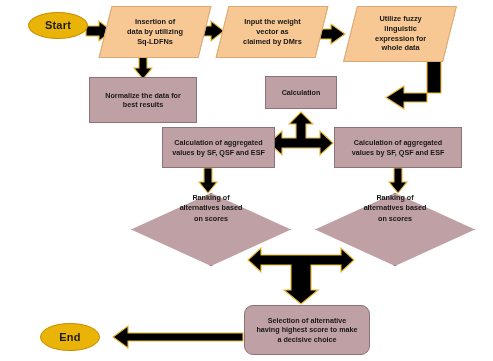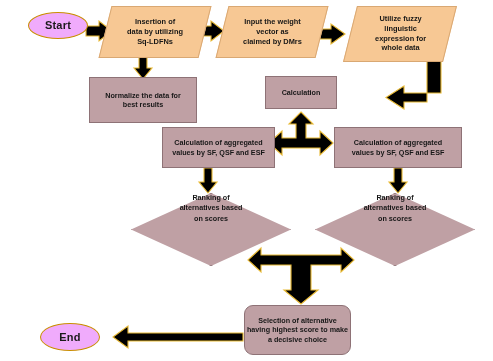--- a/index.html
+++ b/index.html
@@ -24,21 +24,21 @@
     align-items: center;
     justify-content: center;
     text-align: center;
     font-weight: bold;
     color: #171717;
     line-height: 1.32;
     white-space: pre-line;
   }
   
   .terminator {
-    background: #f0abfc;
+    background: #eab308;
     border: 1px solid #C98F00;
     border-radius: 50%;
     font-size: 11px;
     letter-spacing: 0.2px;
     color: #1a1a1a;
   }
   
   .data-shape {
     background: #F7C894;
     border: 1px solid #D9A873;
@@ -174,21 +174,21 @@
 on scores</div>
   </div>
 
   <div class="decision" style="left:315px; top:193px; width:160px; height:73px;">
     <div class="diamond-bg"></div>
     <div class="diamond-label">Ranking of
 alternatives based
 on scores</div>
   </div>
 
-  <div class="node process rounded" style="left:244px; top:305px; width:107px; height:50px;">
+  <div class="node process rounded" style="left:244px; top:305px; width:126px; height:50px;">
     <span>Selection of alternative
 having highest score to make
 a decisive choice</span>
   </div>
 
   <div class="node terminator" style="left:40px; top:323px; width:60px; height:28px;">
     <span>End</span>
   </div>
 
 </div>

